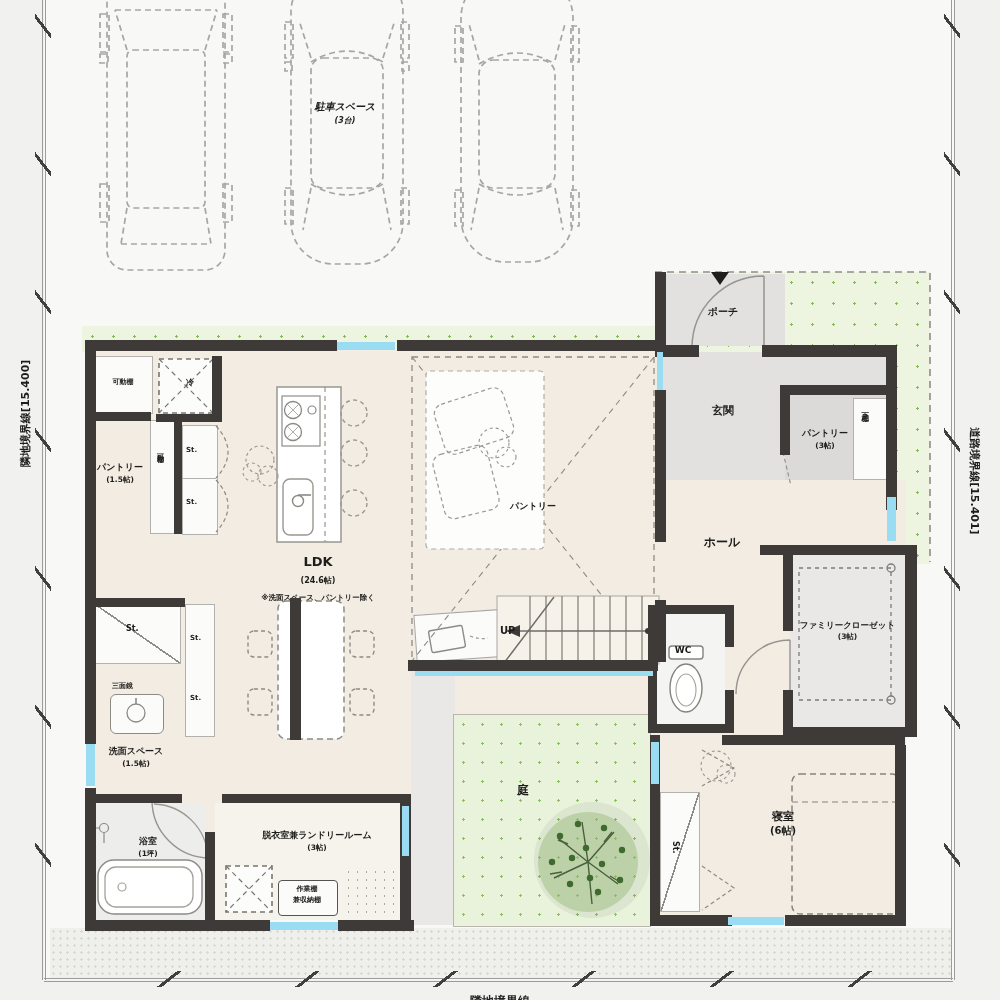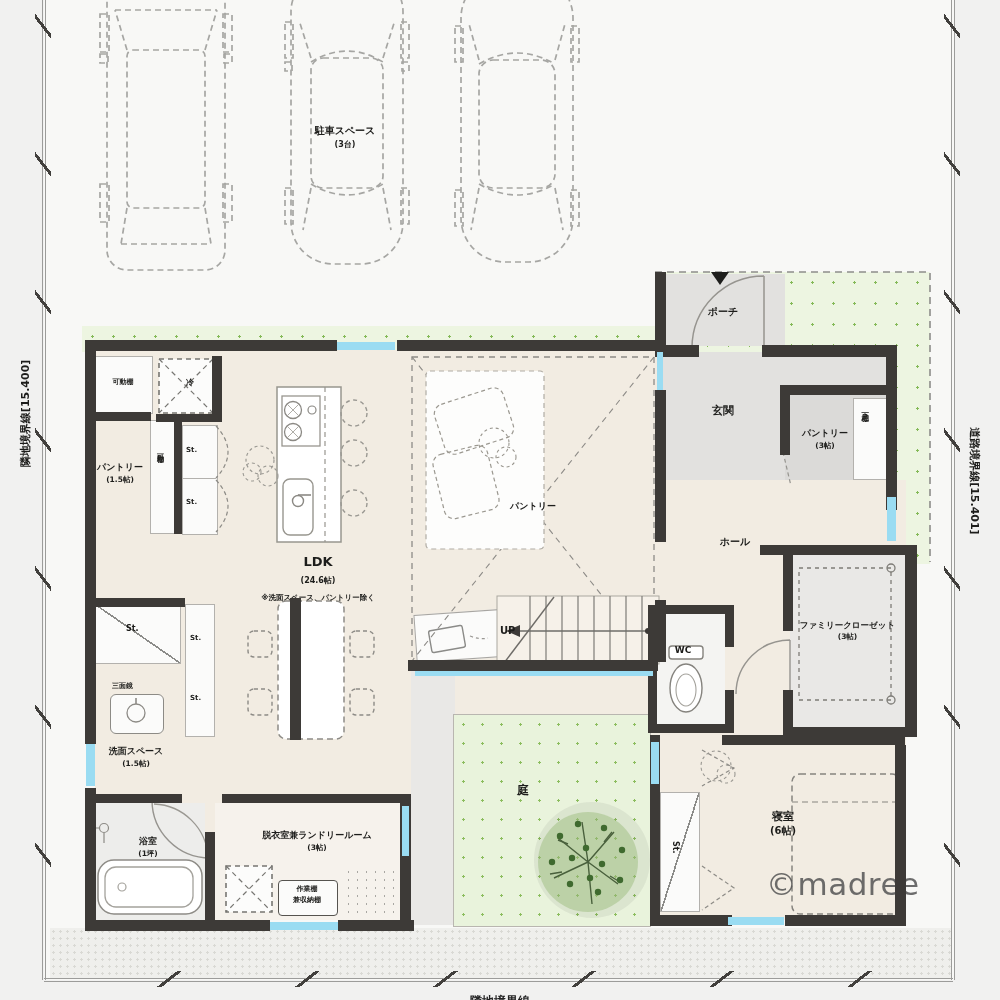--- a/index.html
+++ b/index.html
@@ -83,21 +83,21 @@
       <path d="M24,96 Q62,74 100,96"></path>
       <path d="M24,216 Q62,238 100,216"></path>
       <path d="M24,92 L14,56 M100,92 L110,56"></path>
       <path d="M24,220 L16,262 M100,220 L108,262"></path>
       <rect x="0" y="58" width="8" height="36"></rect>
         <rect x="116" y="58" width="8" height="36"></rect>
       <rect x="0" y="222" width="8" height="36"></rect>
         <rect x="116" y="222" width="8" height="36"></rect>
     </g>
   </svg>
-  <div class="label" style="left:300px;top:124px;width:90px;font-size:10px;">
+  <div class="label" style="left:300px;top:100px;width:90px;font-size:10px;font-style:italic;">
     <span>駐車スペース</span><br>
     <span style="font-size:8px;">(3台)</span>
   </div>
 
   <div class="abs dots-green" style="left:82px;top:326px;width:576px;height:26px;"></div>
   <div class="abs dots-green" style="left:655px;top:272px;width:275px;height:292px;"></div>
 
   <svg style="left:0;top:0;" width="1000" height="1000">
     <path d="M655,272 H930 V562" fill="none" stroke="#8d8d8a" stroke-width="1.6" stroke-dasharray="7 5"></path>
   </svg>
@@ -282,21 +282,21 @@
 
   <div class="abs tri-down" style="left:711px;top:272px;"></div>
 
   <div class="label" style="left:698px;top:305px;width:50px;font-size:10px;">ポーチ</div>
   <div class="label" style="left:698px;top:404px;width:50px;font-size:11px;">玄関</div>
   <div class="label" style="left:790px;top:428px;width:70px;font-size:9px;">
     <span>パントリー</span><br>
     <span style="font-size:7.5px;">(3帖)</span>
   </div>
   <div class="label vtext" style="left:860px;top:406px;font-size:7.5px;font-weight:600;">下足棚</div>
-  <div class="label" style="left:700px;top:535px;width:44px;font-size:10px;margin-left:13px;">ホール</div>
+  <div class="label" style="left:700px;top:535px;width:44px;font-size:12px;">ホール</div>
   <div class="label" style="left:668px;top:645px;width:30px;font-size:9px;">WC</div>
   <div class="label" style="left:790px;top:620px;width:115px;font-size:8.5px;">
     <span>ファミリークローゼット</span><br>
     <span style="font-size:7.5px;">(3帖)</span>
   </div>
   <div class="label" style="left:748px;top:810px;width:70px;font-size:11px;">
     <span>寝室</span><br>
     <span style="font-size:10px;">(6帖)</span>
   </div>
   <div class="label" style="left:238px;top:554px;width:160px;font-size:13px;">
@@ -324,21 +324,20 @@
 
   <div class="label" style="left:100px;top:378px;width:46px;font-size:7px;font-weight:600;">可動棚</div>
   <div class="label vtext" style="left:155px;top:448px;font-size:7px;font-weight:600;">可動棚</div>
   <div class="label" style="left:186px;top:446px;font-size:7px;">St.</div>
   <div class="label" style="left:186px;top:498px;font-size:7px;">St.</div>
   <div class="label" style="left:126px;top:624px;font-size:8px;">St.</div>
   <div class="label" style="left:190px;top:634px;font-size:7px;">St.</div>
   <div class="label" style="left:190px;top:694px;font-size:7px;">St.</div>
   <div class="label" style="left:668px;top:842px;font-size:8px;transform:rotate(90deg);">St.</div>
 
-  <div class="wm" style="left:766px;top:866px;">©madree</div>
 <div class="wall" style="left: 85px; top: 340px; width: 252px; height: 11px; background: rgb(61, 58, 55);"></div>
     <div class="wall" style="left: 397px; top: 340px; width: 263px; height: 11px; background: rgb(61, 58, 55);"></div>
     <div class="wall" style="left: 85px; top: 340px; width: 11px; height: 404px; background: rgb(61, 58, 55);"></div>
     <div class="wall" style="left: 85px; top: 788px; width: 11px; height: 143px; background: rgb(61, 58, 55);"></div>
     <div class="wall" style="left: 85px; top: 920px; width: 185px; height: 11px; background: rgb(61, 58, 55);"></div>
     <div class="wall" style="left: 338px; top: 920px; width: 76px; height: 11px; background: rgb(61, 58, 55);"></div>
     <div class="wall" style="left: 400px; top: 800px; width: 11px; height: 131px; background: rgb(61, 58, 55);"></div>
     <div class="wall" style="left: 85px; top: 794px; width: 97px; height: 9px; background: rgb(61, 58, 55);"></div>
     <div class="wall" style="left: 222px; top: 794px; width: 189px; height: 9px; background: rgb(61, 58, 55);"></div>
     <div class="wall" style="left: 205px; top: 832px; width: 10px; height: 90px; background: rgb(61, 58, 55);"></div>

